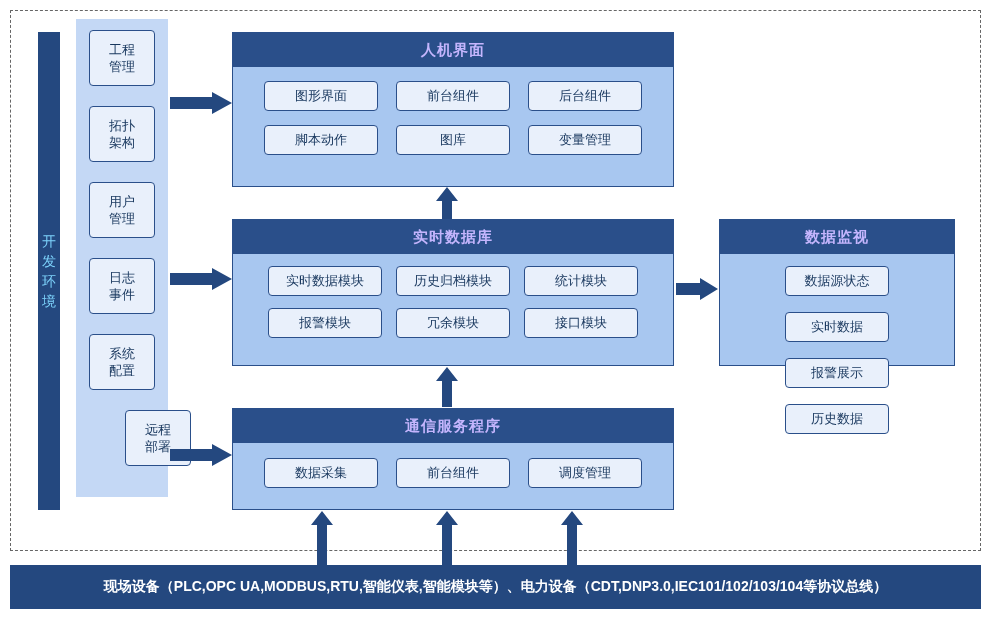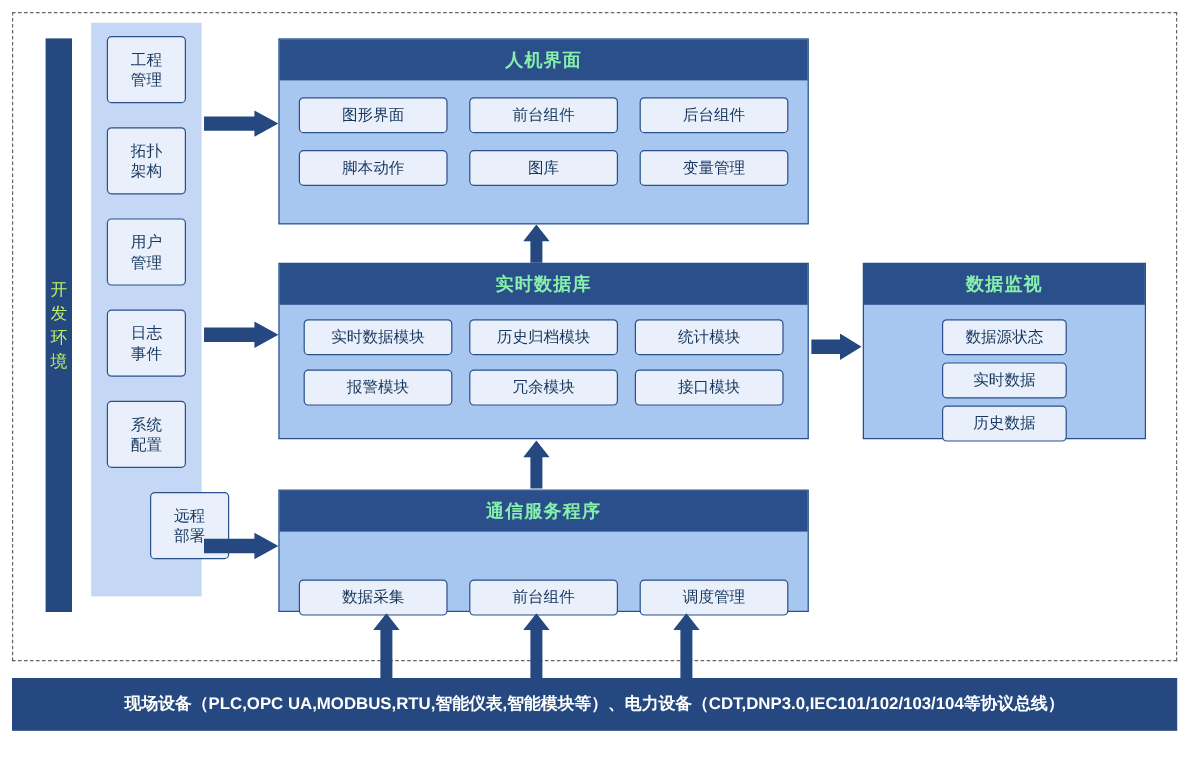--- a/index.html
+++ b/index.html
@@ -27,21 +27,21 @@
     box-sizing: border-box;
   }
   
   .dev-col {
     position: absolute;
     left: 38px;
     top: 32px;
     width: 22px;
     height: 478px;
     background: #24487f;
-    color: #bef264;
+    color: #7dd3fc;
     font-size: 14px;
     display: flex;
     align-items: center;
     justify-content: center;
     text-align: center;
     letter-spacing: 0px;
   }
   .dev-col span {
     display: block;
     width: 16px;
@@ -75,21 +75,21 @@
   
   .panel {
     position: absolute;
     border: 1px solid #2a4f8a;
     box-sizing: border-box;
     background: #a8c7f0;
   }
   .panel-title {
     height: 34px;
     background: #2a4f8a;
-    color: #86efac;
+    color: #c4b5fd;
     font-size: 15px;
     font-weight: bold;
     display: flex;
     align-items: center;
     justify-content: center;
     letter-spacing: 1px;
   }
   .panel-body {
     padding: 12px 10px;
     display: flex;
@@ -104,21 +104,21 @@
     border-radius: 4px;
     color: #17365d;
     font-size: 13px;
     height: 30px;
     display: flex;
     align-items: center;
     justify-content: center;
     box-sizing: border-box;
     padding: 0 8px;
   }
-  .w3 { width: 124px; }
+  .w3 { width: 114px; }
   .w3c { width: 104px; }
 
   
   .bottom-bar {
     position: absolute;
     left: 10px;
     top: 565px;
     width: 971px;
     height: 44px;
     background: #24487f;
@@ -189,30 +189,31 @@
       <div class="chip w3">历史归档模块</div>
       <div class="chip w3">统计模块</div>
       <div class="chip w3">报警模块</div>
       <div class="chip w3">冗余模块</div>
       <div class="chip w3">接口模块</div>
     </div>
   </div>
 
   <div class="panel" style="left:719px; top:219px; width:236px; height:147px;">
     <div class="panel-title">数据监视</div>
-    <div class="panel-body" style="gap:6px 12px; padding-top:12px;font-family:Liberation Serif, serif;">
+    <div class="panel-body" style="gap:16px 12px; padding-top:12px;font-family:Liberation Serif, serif;">
       <div class="chip w3c">数据源状态</div>
       <div class="chip w3c">实时数据</div>
+      <div class="chip w3c">报警展示</div>
       <div class="chip w3c">历史数据</div>
     </div>
   </div>
 
   <div class="panel" style="left:232px; top:408px; width:442px; height:102px;">
     <div class="panel-title">通信服务程序</div>
-    <div class="panel-body" style="gap:12px 18px; padding-top:15px;margin-top:25px;">
+    <div class="panel-body" style="gap:12px 18px; padding-top:15px;">
       <div class="chip w3">数据采集</div>
       <div class="chip w3">前台组件</div>
       <div class="chip w3">调度管理</div>
     </div>
   </div>
 
   <div class="arrow" style="left:170px; top:92px;">
     <svg width="64" height="24" viewBox="0 0 64 24">
       <path d="M0 5 L42 5 L42 0 L62 11 L42 22 L42 17 L0 17 Z" fill="#24487f"></path>
     </svg>

